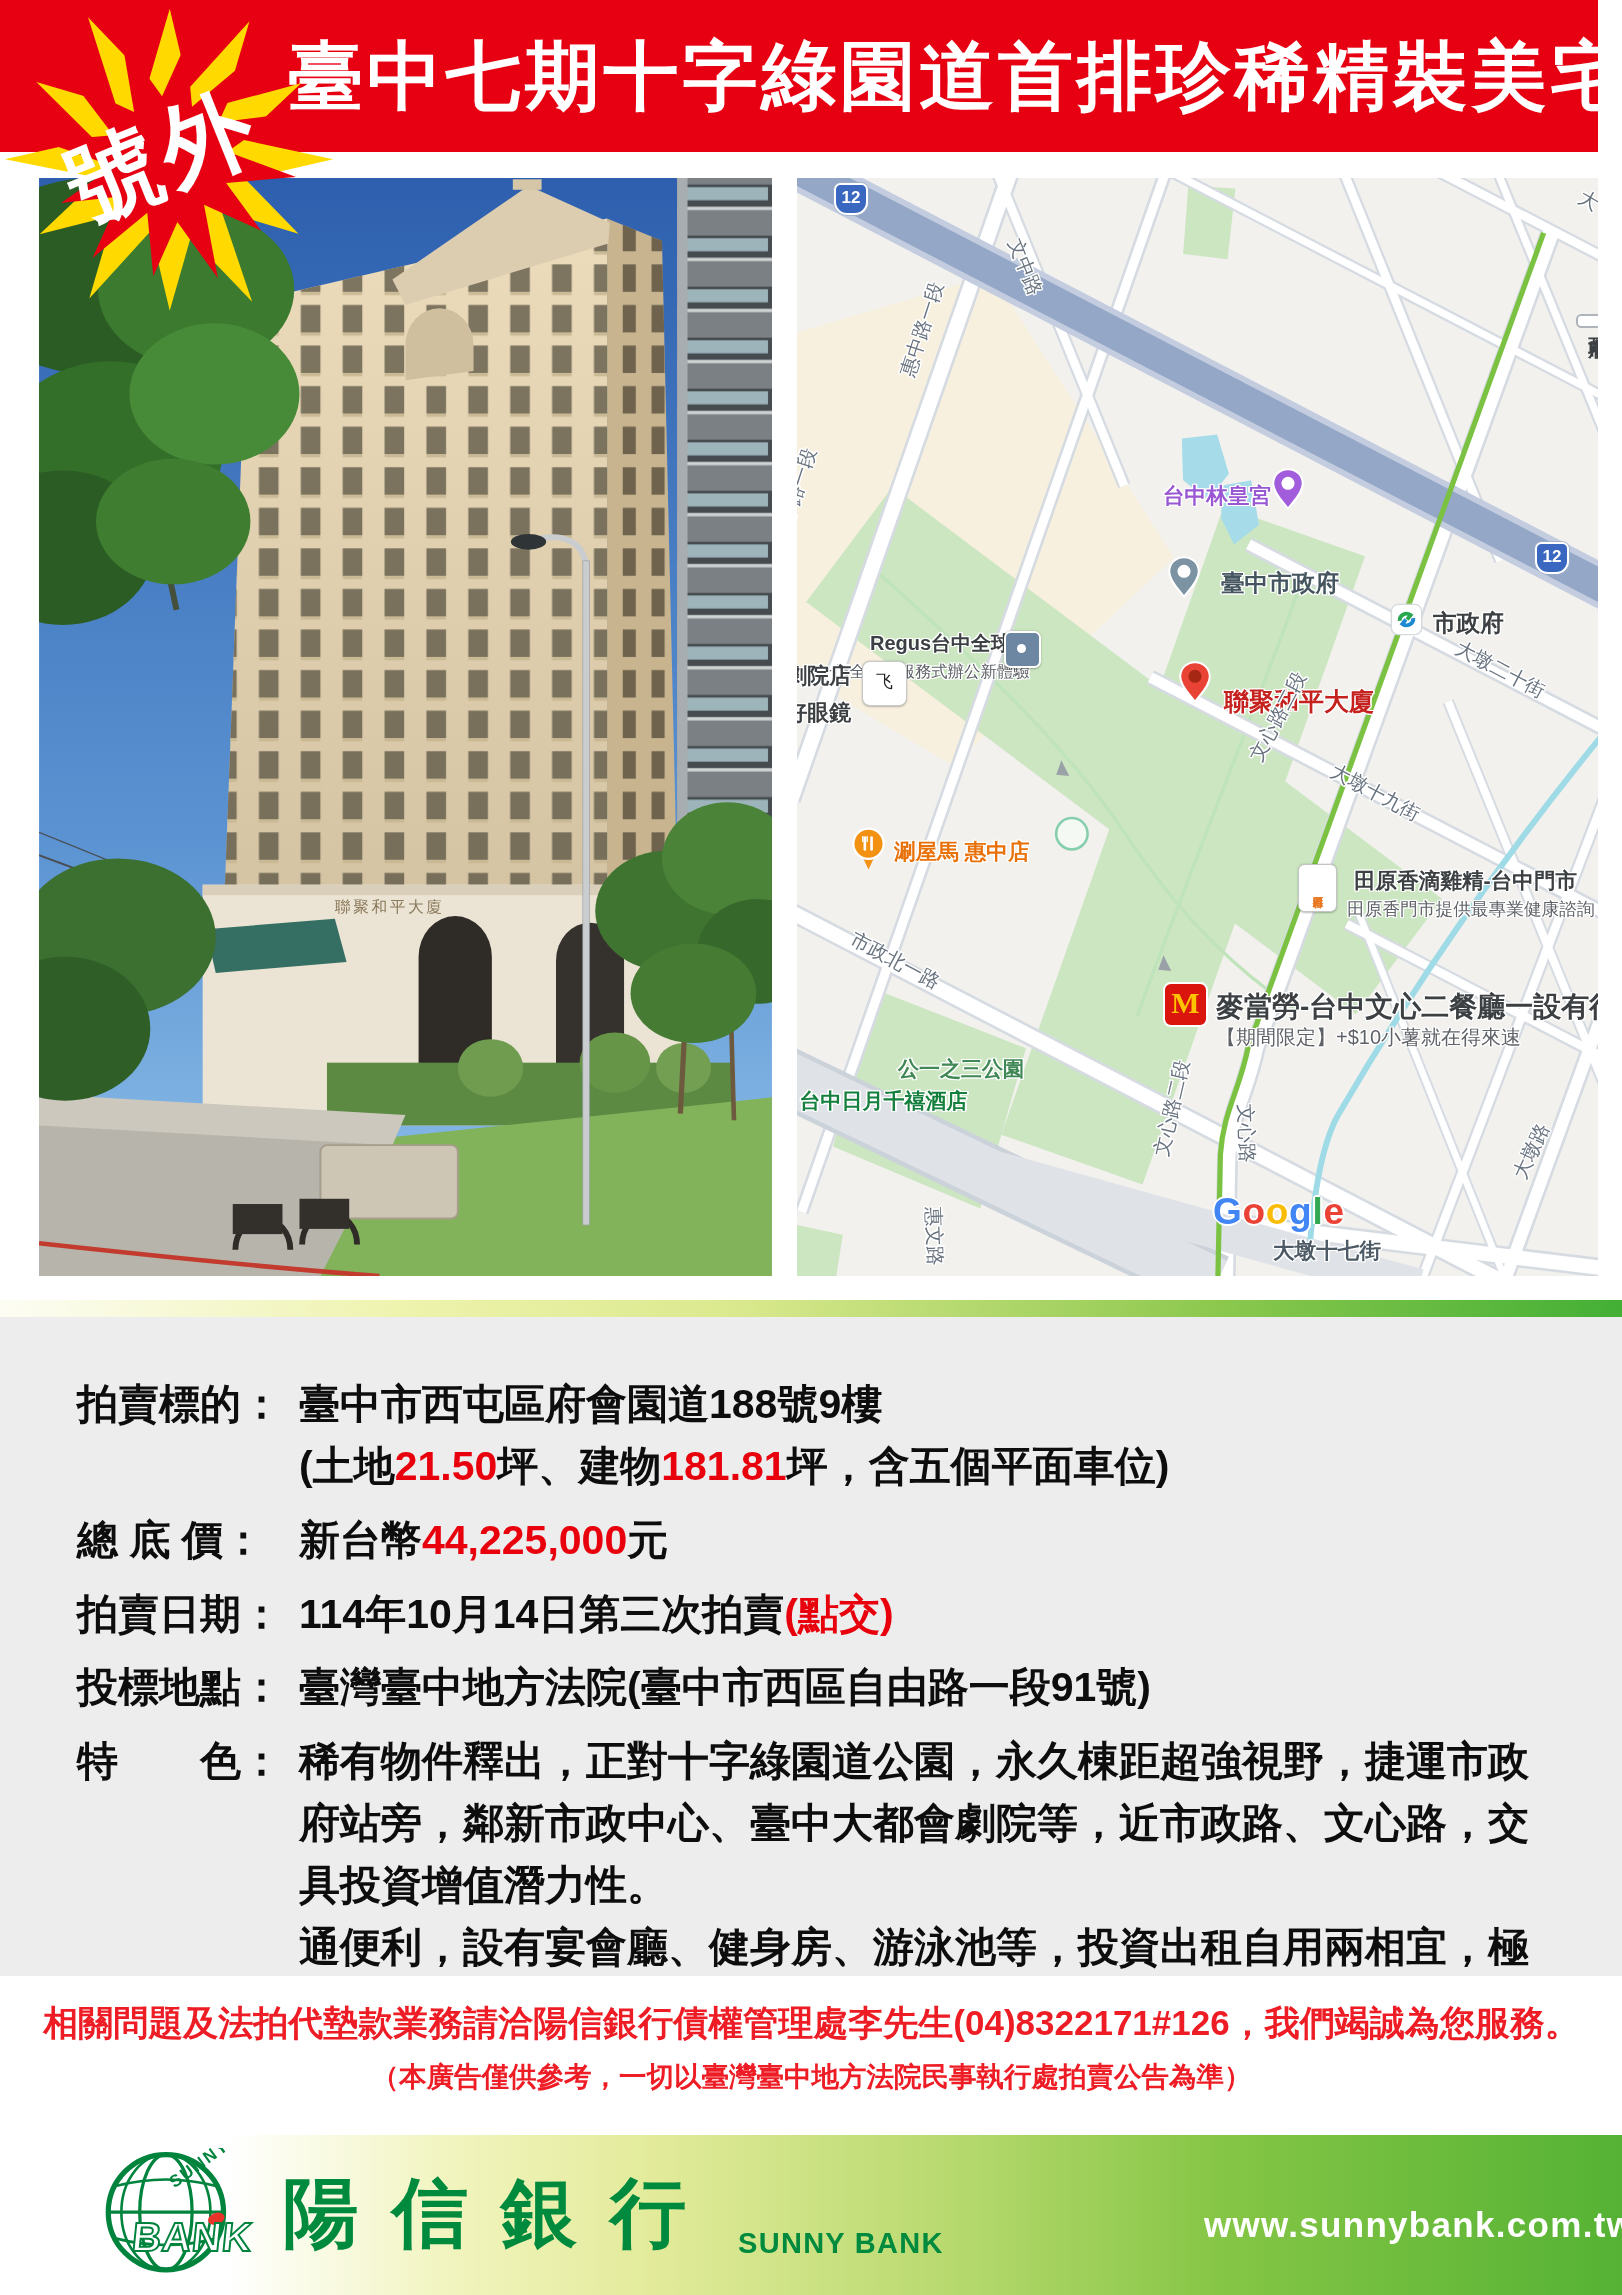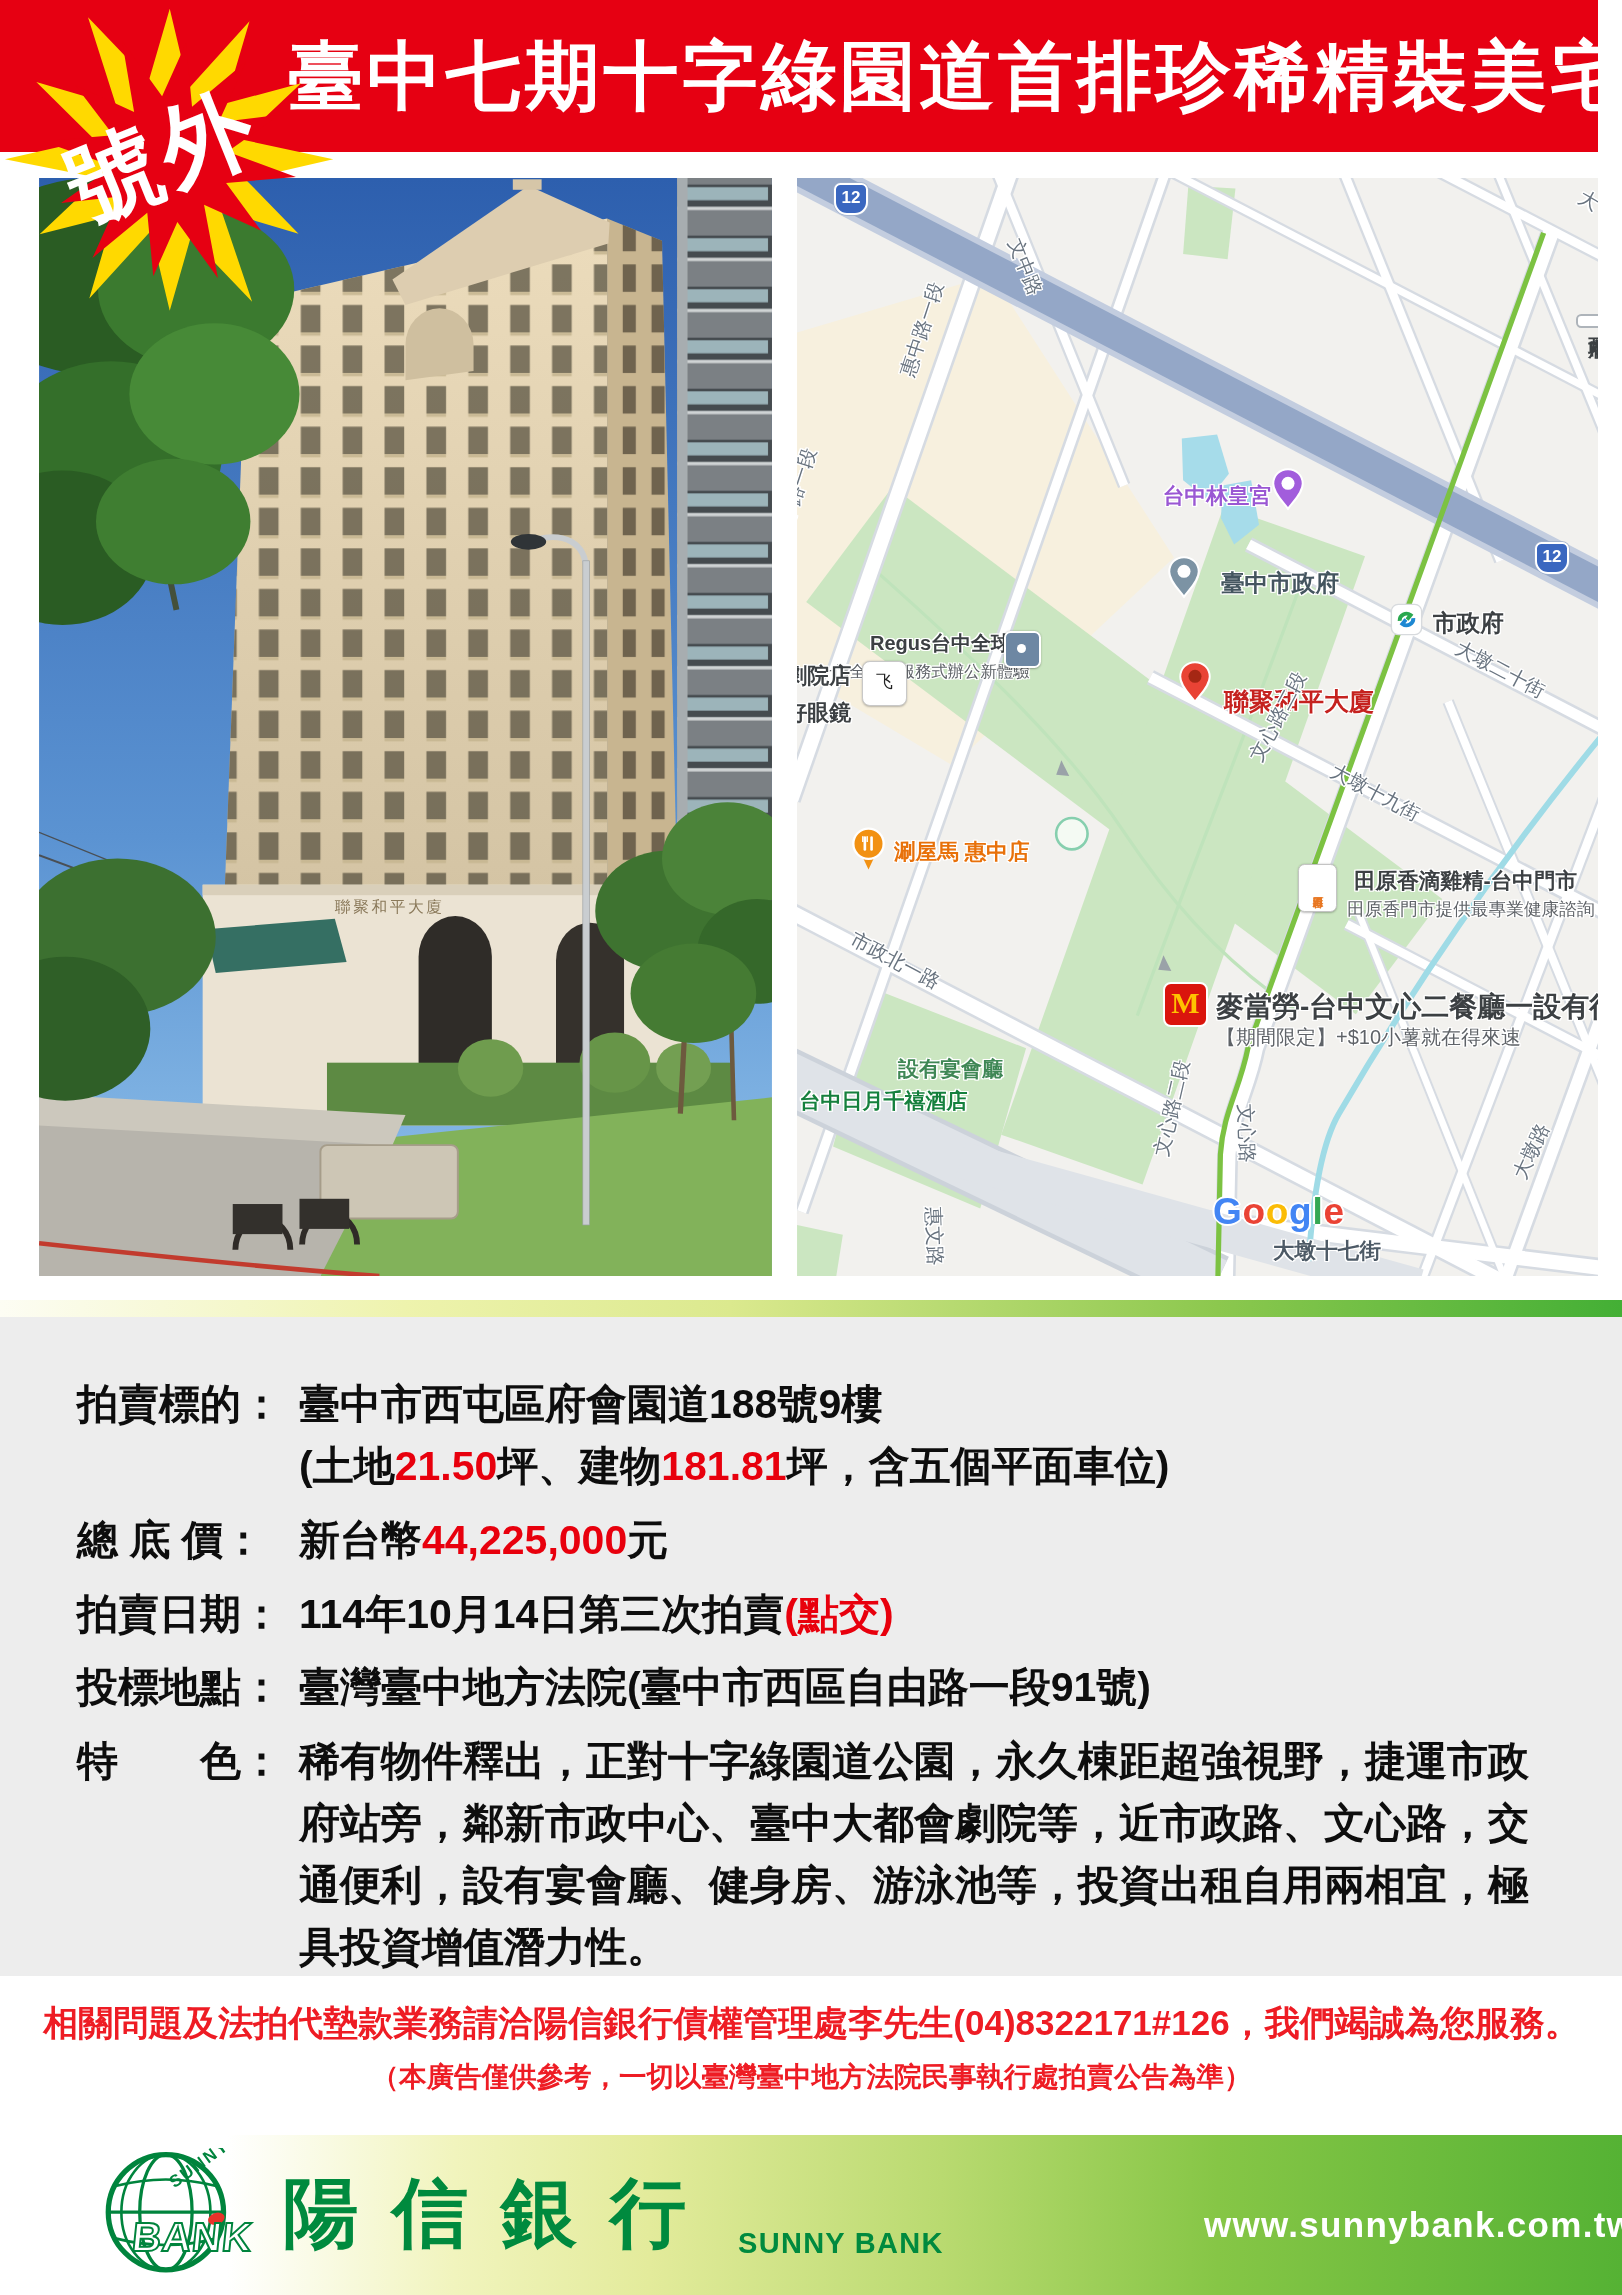--- a/index.html
+++ b/index.html
@@ -265,21 +265,21 @@
         <div class="micon" style="left: 54px; top: 649px;"><svg width="35" height="44" viewBox="0 0 24 30">
             <path d="M12 29 L7.5 19.5 16.5 19.5 Z" fill="#f29112"></path>
             <circle cx="12" cy="11.4" r="10.4" fill="#f29112" stroke="#fff" stroke-width="1.6"></circle>
             <rect x="8.6" y="6.2" width="1.8" height="10" rx="0.9" fill="#fff"></rect>
             <rect x="13.2" y="6.2" width="1.8" height="10" rx="0.9" fill="#fff"></rect>
             <rect x="7.6" y="6.2" width="1" height="4" fill="#fff"></rect>
             <rect x="10.6" y="6.2" width="1" height="4" fill="#fff"></rect>
           </svg></div>
         <div class="mlabel" style="left: 97px; top: 662px; font-size: 21.6px; color: rgb(232, 113, 10); font-weight: 700;">涮屋馬 惠中店</div>
         <div class="mlabel" style="left: 55px; top: 749px; font-size: 19.6px; color: rgb(104, 115, 127); font-weight: 500; transform: rotate(28deg);">市政北一路</div>
-        <div class="mlabel" style="left: 101px; top: 879px; font-size: 21px; color: rgb(63, 135, 85); font-weight: 600;">設有宴會廳</div>
+        <div class="mlabel" style="left: 101px; top: 879px; font-size: 21px; color: rgb(63, 135, 85); font-weight: 600;">公一之三公園</div>
         <div class="mlabel" style="left: 2.6px; top: 911px; font-size: 21px; color: #15803d; font-weight: 600;">台中日月千禧酒店</div>
         <div class="micon" style="left: 366px; top: 804px;">
           <div class="mcdbox">M</div>
         </div>
         <div class="mlabel" style="left: 419px; top: 814px; font-size: 28px; color: rgb(60, 64, 67); font-weight: 700;">麥當勞-台中文心二餐廳一設有得來速</div>
         <div class="mlabel" style="left: 419px; top: 848px; font-size: 20px; color: rgb(95, 99, 104); font-weight: 500;">【期間限定】+$10小薯就在得來速</div>
         <div class="micon" style="left: 501px; top: 686px;">
           <div class="tbox">田原香</div>
         </div>
         <div class="mlabel" style="left: 550px; top: 691px; font-size: 21.6px; color: rgb(60, 64, 67); font-weight: 700; margin-left: 7px;">田原香滴雞精-台中門市</div>
@@ -324,22 +324,22 @@
           <div class="lbl">投標地點：</div>
           <div class="val">
             <div class="line"><span>臺灣臺中地方法院(臺中市西區自由路一段91號)</span></div>
           </div>
         </div>
         <div class="row">
           <div class="lbl">特　　色：</div>
           <div class="val">
             <div class="line"><span>稀有物件釋出，正對十字綠園道公園，永久棟距超強視野，捷運市政</span></div>
             <div class="line"><span>府站旁，鄰新市政中心、臺中大都會劇院等，近市政路、文心路，交</span></div>
+            <div class="line"><span>具投資增值潛力性。</span></div>
             <div class="line"><span>通便利，設有宴會廳、健身房、游泳池等，投資出租自用兩相宜，極</span></div>
-            <div class="line"><span>具投資增值潛力性。</span></div>
           </div>
         </div>
       </div>
   </div>
 
   <div class="contact1">相關問題及法拍代墊款業務請洽陽信銀行債權管理處李先生(04)8322171#126，我們竭誠為您服務。</div>
   <div class="contact2">（本廣告僅供參考，一切以臺灣臺中地方法院民事執行處拍賣公告為準）</div>
 
   <div class="footer"></div>
   <svg class="bglobe" width="164" height="131" viewBox="0 0 250 200">

